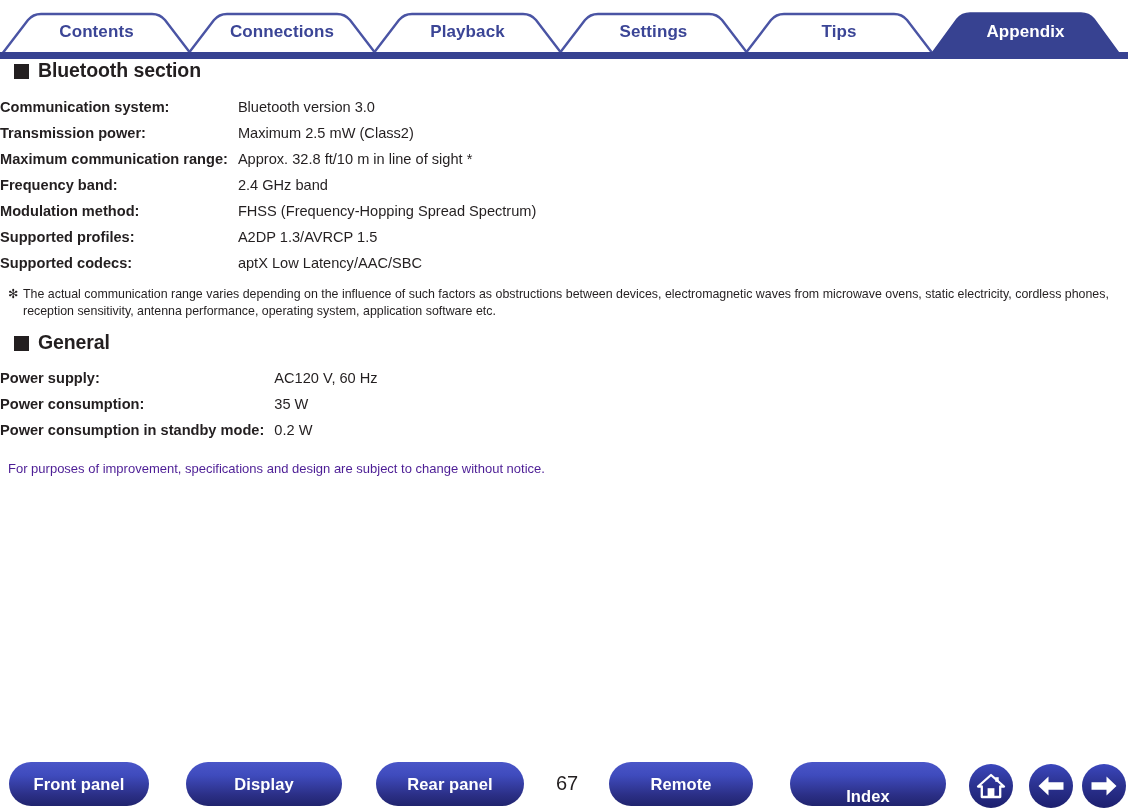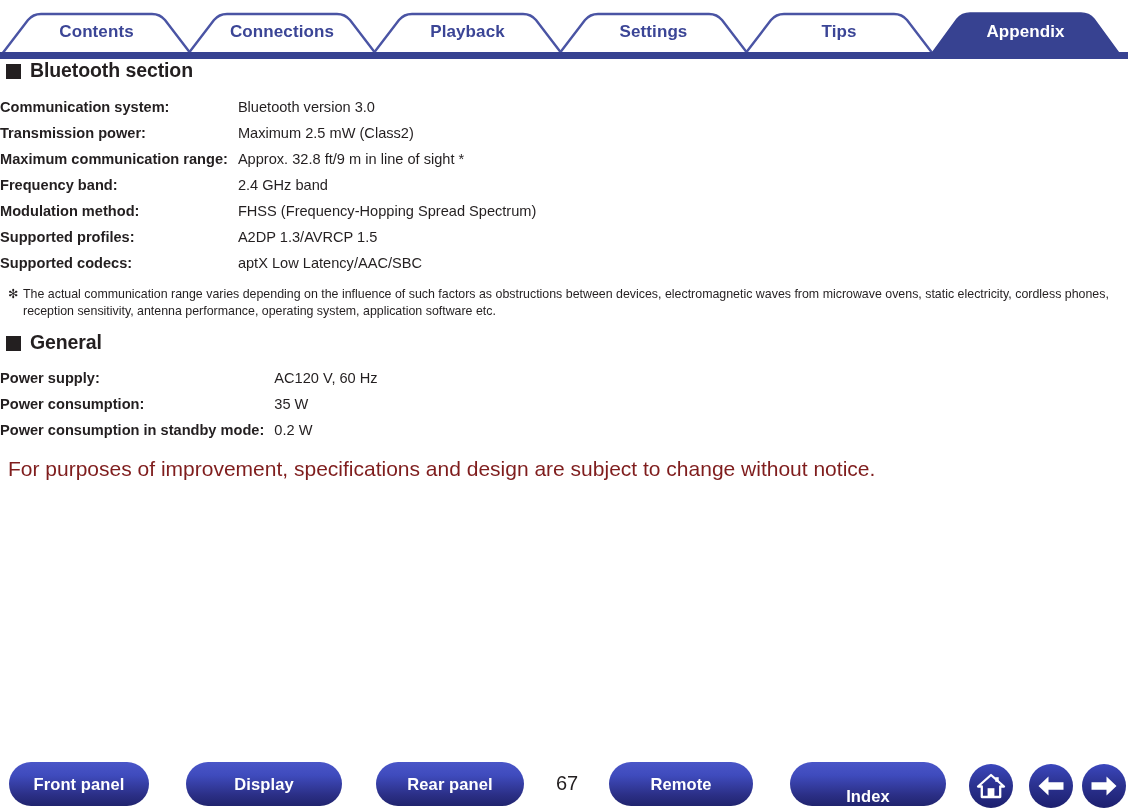--- a/index.html
+++ b/index.html
@@ -61,21 +61,21 @@
     left: 0;
     top: 47px;
     width: 1128px;
   }
 
   .section-head {
     display: flex;
     align-items: center;
     gap: 9px;
     margin: 0;
-    padding: 0 0 0 6px;
+    padding: 0 0 0 14px;
   }
   .sq {
     width: 15px;
     height: 15px;
     background: #231f20;
     display: inline-block;
     flex: 0 0 auto;
     position: relative;
     top: 1px;
   }
@@ -118,23 +118,23 @@
     flex: 0 0 auto;
     width: 15px;
     font-size: 12.4px;
     line-height: 16.5px;
   }
   .footnote .ftext {
     flex: 1 1 auto;
   }
 
   .closing-note {
-    font-size: 21px;
+    font-size: 13px;
     line-height: 20px;
-    color: #7f1d1d;
+    color: #4c1d95;
     padding-left: 8px;
   }
 
   
   #footer {
     position: absolute;
     left: 0;
     top: 762px;
     width: 1128px;
     height: 50px;
@@ -225,21 +225,21 @@
         <tr>
       <td class="k">Communication system:</td>
       <td class="v">Bluetooth version 3.0</td>
     </tr>
     <tr>
       <td class="k">Transmission power:</td>
       <td class="v">Maximum 2.5 mW (Class2)</td>
     </tr>
     <tr>
       <td class="k">Maximum communication range:</td>
-      <td class="v">Approx. 32.8 ft/9 m in line of sight *</td>
+      <td class="v">Approx. 32.8 ft/10 m in line of sight *</td>
     </tr>
     <tr>
       <td class="k">Frequency band:</td>
       <td class="v">2.4 GHz band</td>
     </tr>
     <tr>
       <td class="k">Modulation method:</td>
       <td class="v">FHSS (Frequency-Hopping Spread Spectrum)</td>
     </tr>
     <tr>

